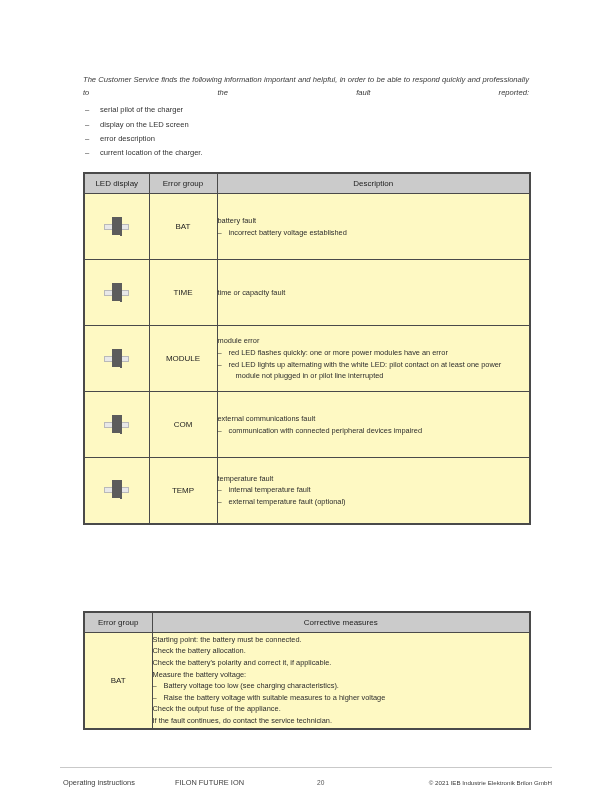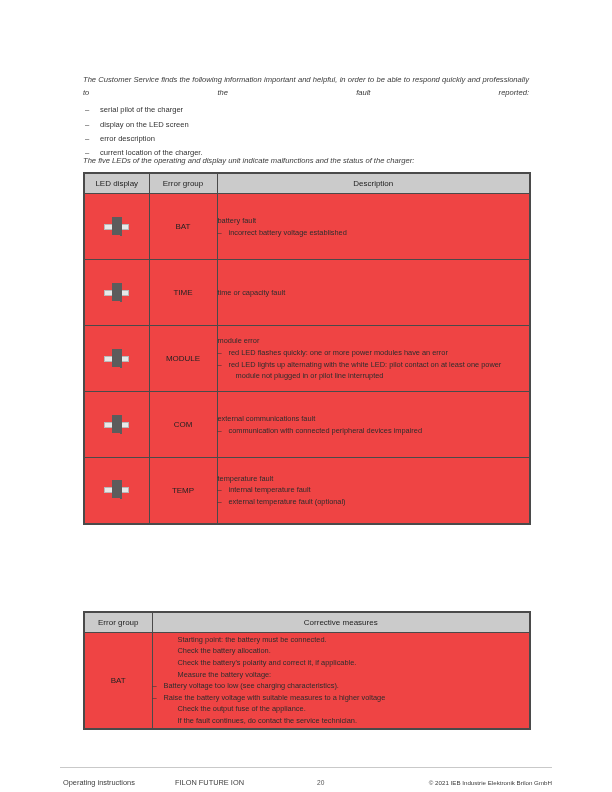--- a/index.html
+++ b/index.html
@@ -77,21 +77,21 @@
     font-style: italic;
     font-size: 7.6px;
     color: #3b3b3b;
   }
 
   
   .tbl {
     position: absolute;
     border-collapse: collapse;
     table-layout: fixed;
-    background: #ef4444;
+    background: #fef9c3;
   }
   .tbl#led-table { left: 83px; top: 157px; width: 446px; }
   .tbl#corr-table { left: 83px; top: 596px; width: 446px; }
 
   .tbl th, .tbl td {
     border: 1px solid #4a4a4a;
     vertical-align: middle;
     padding: 0;
   }
   .tbl th {
@@ -169,21 +169,21 @@
     position: absolute;
     left: 0; right: 0;
     top: 50%;
     height: 1.4px;
     background: #4a2a2a;
   }
   .led-seg.flash::before { transform: rotate(38deg); }
   .led-seg.flash::after  { transform: rotate(-38deg); }
 
   
-  .cm-line { display: block; padding-left: 25px; }
+  .cm-line { display: block; }
   .cm-line.sub {
     padding-left: 11px;
     position: relative;
   }
   .cm-line.sub .dash {
     position: absolute;
     left: 0;
     top: 0;
   }
 
@@ -218,21 +218,20 @@
   <div class="intro">
     <p class="intro-para last-line-stretch">The Customer Service finds the following information important and helpful, in order to be able to respond quickly and professionally to the fault reported:</p>
     <ul class="bullet-list">
       <li><span class="dash">–</span><span>serial pilot of the charger</span></li>
       <li><span class="dash">–</span><span>display on the LED screen</span></li>
       <li><span class="dash">–</span><span>error description</span></li>
       <li><span class="dash">–</span><span>current location of the charger.</span></li>
     </ul>
   </div>
 
-  <div class="lead-line">The five LEDs of the operating and display unit indicate malfunctions and the status of the charger:</div>
 
   <table class="tbl" id="led-table">
     <colgroup>
       <col style="width:65px">
       <col style="width:68px">
       <col style="width:313px">
     </colgroup>
     <thead>
       <tr>
         <th class="outer-top outer-left">LED display</th>

